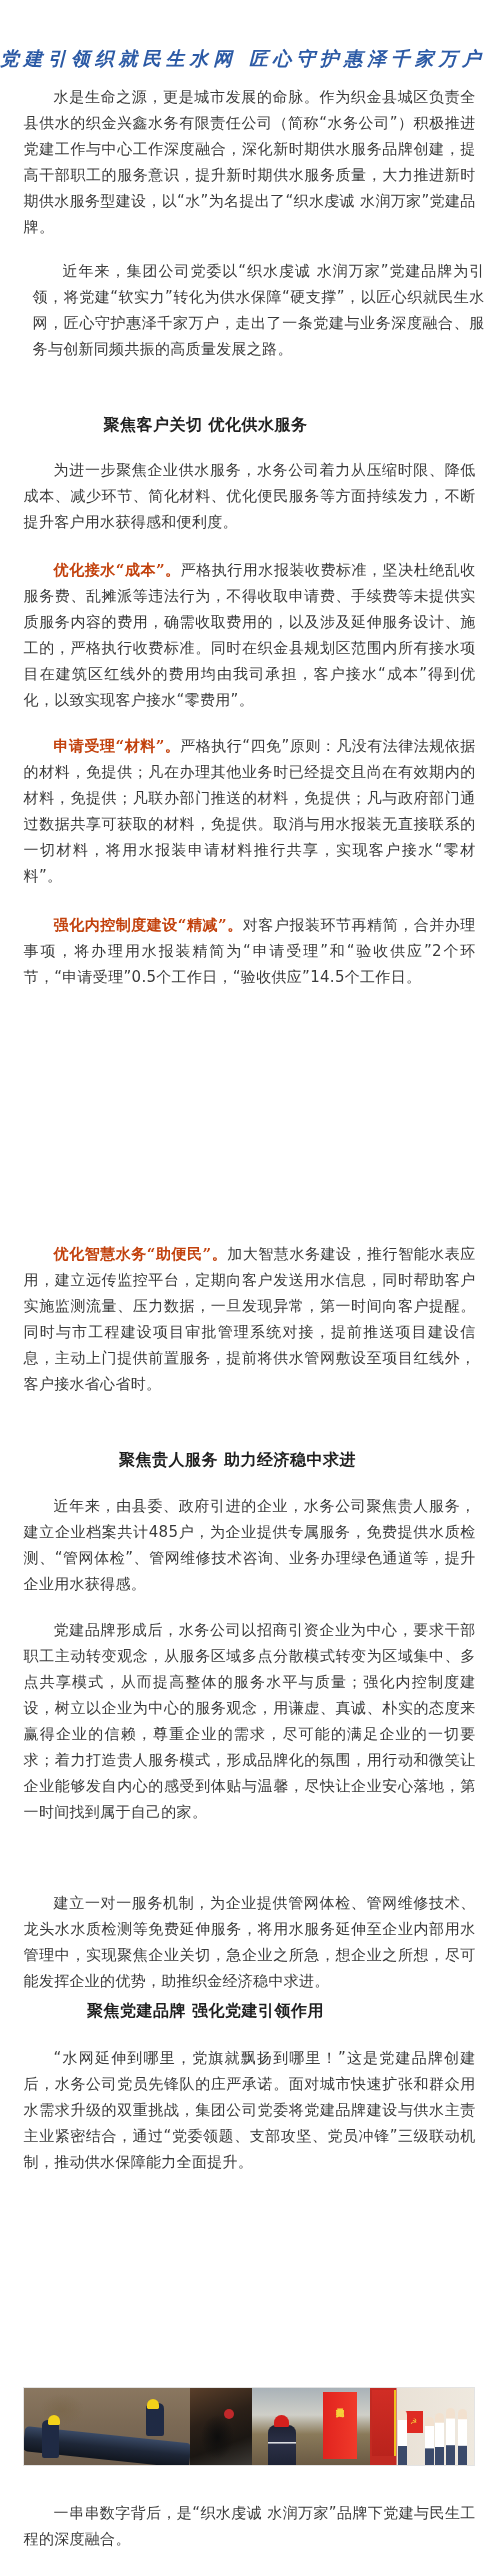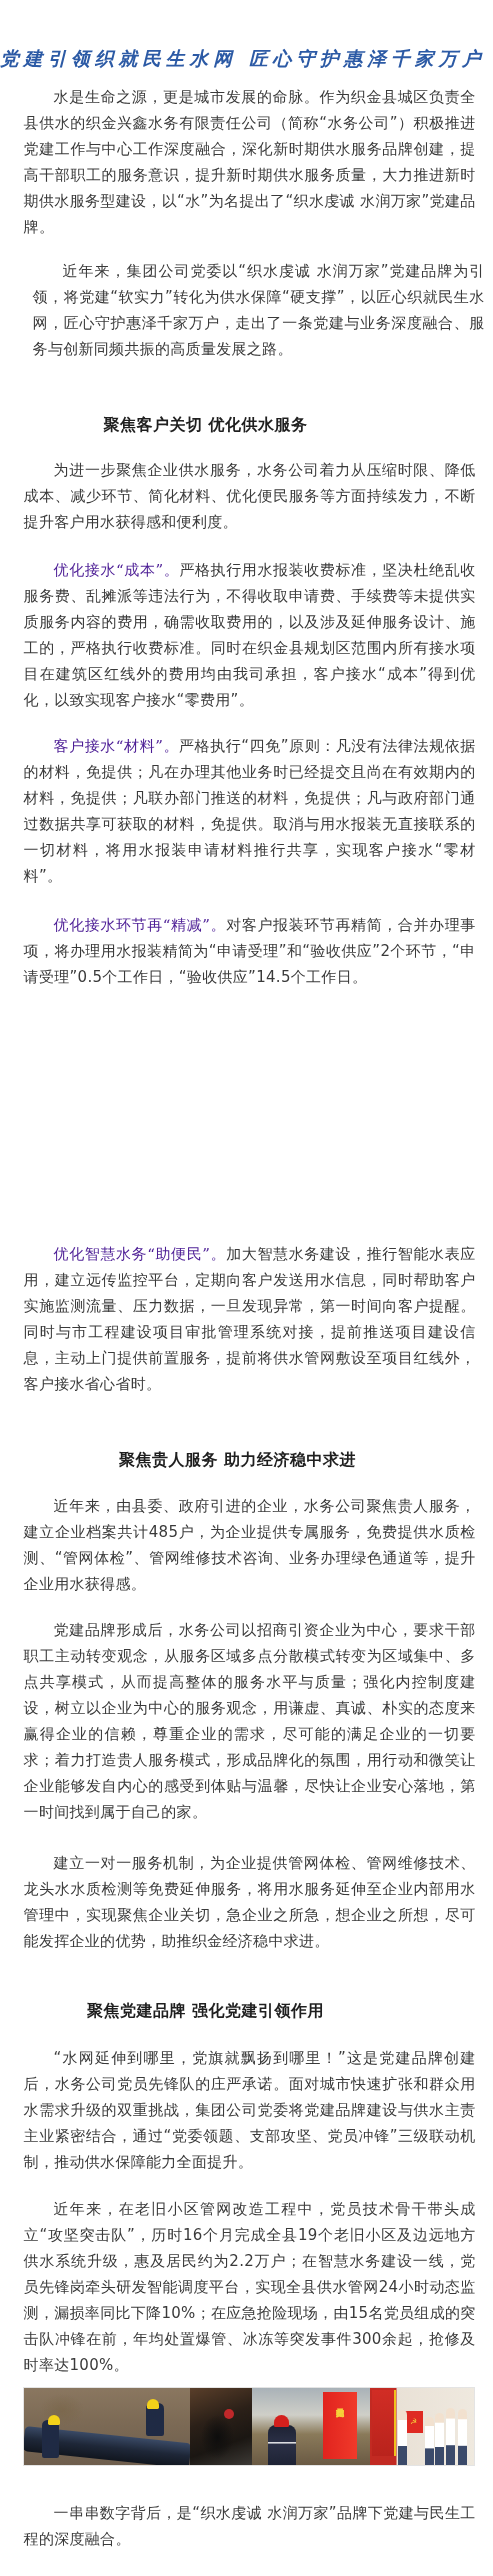--- a/index.html
+++ b/index.html
@@ -40,22 +40,22 @@
       font-size: 15px;
       line-height: 26px;
       text-align: justify;
       text-indent: 2em;
       color: #3a3a3a;
       letter-spacing: 0.3px;
       font-family: "DejaVu Sans", "Liberation Sans", sans-serif;
       font-weight: normal;
     }
     .para .lead {
-      font-weight: normal;
-      color: #4c1d95;
+      font-weight: bold;
+      color: #c2410c;
       font-family: "DejaVu Serif", "Liberation Serif", serif;
     }
     .heading {
       position: absolute;
       left: 0;
       width: 411px;
       text-align: center;
       font-size: 16px;
       font-weight: bold;
       color: #1f1f1f;
@@ -197,37 +197,36 @@
 
   <p class="para" style="top:84px;">水是生命之源，更是城市发展的命脉。作为织金县城区负责全县供水的织金兴鑫水务有限责任公司（简称“水务公司”）积极推进党建工作与中心工作深度融合，深化新时期供水服务品牌创建，提高干部职工的服务意识，提升新时期供水服务质量，大力推进新时期供水服务型建设，以“水”为名提出了“织水虔诚 水润万家”党建品牌。</p>
   <p class="para" style="top:258px;margin-left:9px;">近年来，集团公司党委以“织水虔诚 水润万家”党建品牌为引领，将党建“软实力”转化为供水保障“硬支撑”，以匠心织就民生水网，匠心守护惠泽千家万户，走出了一条党建与业务深度融合、服务与创新同频共振的高质量发展之路。</p>
 
   <h2 class="heading" style="top:413px;">聚焦客户关切 优化供水服务</h2>
 
   <p class="para" style="top:457px;">为进一步聚焦企业供水服务，水务公司着力从压缩时限、降低成本、减少环节、简化材料、优化便民服务等方面持续发力，不断提升客户用水获得感和便利度。</p>
 
   <p class="para" style="top:557px;"><span class="lead">优化接水“成本”。</span><span>严格执行用水报装收费标准，坚决杜绝乱收服务费、乱摊派等违法行为，不得收取申请费、手续费等未提供实质服务内容的费用，确需收取费用的，以及涉及延伸服务设计、施工的，严格执行收费标准。同时在织金县规划区范围内所有接水项目在建筑区红线外的费用均由我司承担，客户接水“成本”得到优化，以致实现客户接水“零费用”。</span></p>
 
-  <p class="para" style="top:733px;"><span class="lead">客户接水“材料”。</span><span>严格执行“四免”原则：凡没有法律法规依据的材料，免提供；凡在办理其他业务时已经提交且尚在有效期内的材料，免提供；凡联办部门推送的材料，免提供；凡与政府部门通过数据共享可获取的材料，免提供。取消与用水报装无直接联系的一切材料，将用水报装申请材料推行共享，实现客户接水“零材料”。</span></p>
-
-  <p class="para" style="top:912px;"><span class="lead">优化接水环节再“精减”。</span><span>对客户报装环节再精简，合并办理事项，将办理用水报装精简为“申请受理”和“验收供应”2个环节，“申请受理”0.5个工作日，“验收供应”14.5个工作日。</span></p>
+  <p class="para" style="top:733px;"><span class="lead">申请受理“材料”。</span><span>严格执行“四免”原则：凡没有法律法规依据的材料，免提供；凡在办理其他业务时已经提交且尚在有效期内的材料，免提供；凡联办部门推送的材料，免提供；凡与政府部门通过数据共享可获取的材料，免提供。取消与用水报装无直接联系的一切材料，将用水报装申请材料推行共享，实现客户接水“零材料”。</span></p>
+
+  <p class="para" style="top:912px;"><span class="lead">强化内控制度建设“精减”。</span><span>对客户报装环节再精简，合并办理事项，将办理用水报装精简为“申请受理”和“验收供应”2个环节，“申请受理”0.5个工作日，“验收供应”14.5个工作日。</span></p>
 
 
   <p class="para" style="top:1241px;"><span class="lead">优化智慧水务“助便民”。</span><span>加大智慧水务建设，推行智能水表应用，建立远传监控平台，定期向客户发送用水信息，同时帮助客户实施监测流量、压力数据，一旦发现异常，第一时间向客户提醒。同时与市工程建设项目审批管理系统对接，提前推送项目建设信息，主动上门提供前置服务，提前将供水管网敷设至项目红线外，客户接水省心省时。</span></p>
 
   <h2 class="heading" style="top:1448px;margin-left:32px;">聚焦贵人服务 助力经济稳中求进</h2>
 
   <p class="para" style="top:1493px;">近年来，由县委、政府引进的企业，水务公司聚焦贵人服务，建立企业档案共计485户，为企业提供专属服务，免费提供水质检测、“管网体检”、管网维修技术咨询、业务办理绿色通道等，提升企业用水获得感。</p>
   <p class="para" style="top:1617px;">党建品牌形成后，水务公司以招商引资企业为中心，要求干部职工主动转变观念，从服务区域多点分散模式转变为区域集中、多点共享模式，从而提高整体的服务水平与质量；强化内控制度建设，树立以企业为中心的服务观念，用谦虚、真诚、朴实的态度来赢得企业的信赖，尊重企业的需求，尽可能的满足企业的一切要求；着力打造贵人服务模式，形成品牌化的氛围，用行动和微笑让企业能够发自内心的感受到体贴与温馨，尽快让企业安心落地，第一时间找到属于自己的家。</p>
-  <p class="para" style="top:1850px;">建立一对一服务机制，为企业提供管网体检、管网维修技术、龙头水水质检测等免费延伸服务，将用水服务延伸至企业内部用水管理中，实现聚焦企业关切，急企业之所急，想企业之所想，尽可能发挥企业的优势，助推织金经济稳中求进。</p>
+  <p class="para" style="top:1890px;">建立一对一服务机制，为企业提供管网体检、管网维修技术、龙头水水质检测等免费延伸服务，将用水服务延伸至企业内部用水管理中，实现聚焦企业关切，急企业之所急，想企业之所想，尽可能发挥企业的优势，助推织金经济稳中求进。</p>
 
   <h2 class="heading" style="top:1999px;">聚焦党建品牌 强化党建引领作用</h2>
 
   <p class="para" style="top:2045px;">“水网延伸到哪里，党旗就飘扬到哪里！”这是党建品牌创建后，水务公司党员先锋队的庄严承诺。面对城市快速扩张和群众用水需求升级的双重挑战，集团公司党委将党建品牌建设与供水主责主业紧密结合，通过“党委领题、支部攻坚、党员冲锋”三级联动机制，推动供水保障能力全面提升。</p>
-  <p class="para" style="top:2196px;">近年来，在老旧小区管网改造工程中，党员技术骨干带头成立“攻坚突击队”，历时16个月完成全县19个老旧小区及边远地方供水系统升级，惠及居民约为2.2万户；在智慧水务建设一线，党员先锋岗牵头研发智能调度平台，实现全县供水管网24小时动态监测，漏损率同比下降10%；在应急抢险现场，由15名党员组成的突击队冲锋在前，年均处置爆管、冰冻等突发事件300余起，抢修及时率达100%。</p>
 
   <div class="photo-strip">
     <div class="photo photo-1">
       <div class="pipe"></div>
       <div class="worker" style="left:17.6px; top:32px;"></div>
       <div class="helmet" style="left:24px; top:27.4px;"></div>
       <div class="worker" style="left:122px; top:15.4px; height:33px;"></div>
       <div class="helmet" style="left:123px; top:11px;"></div>
     </div>
     <div class="photo photo-2">

